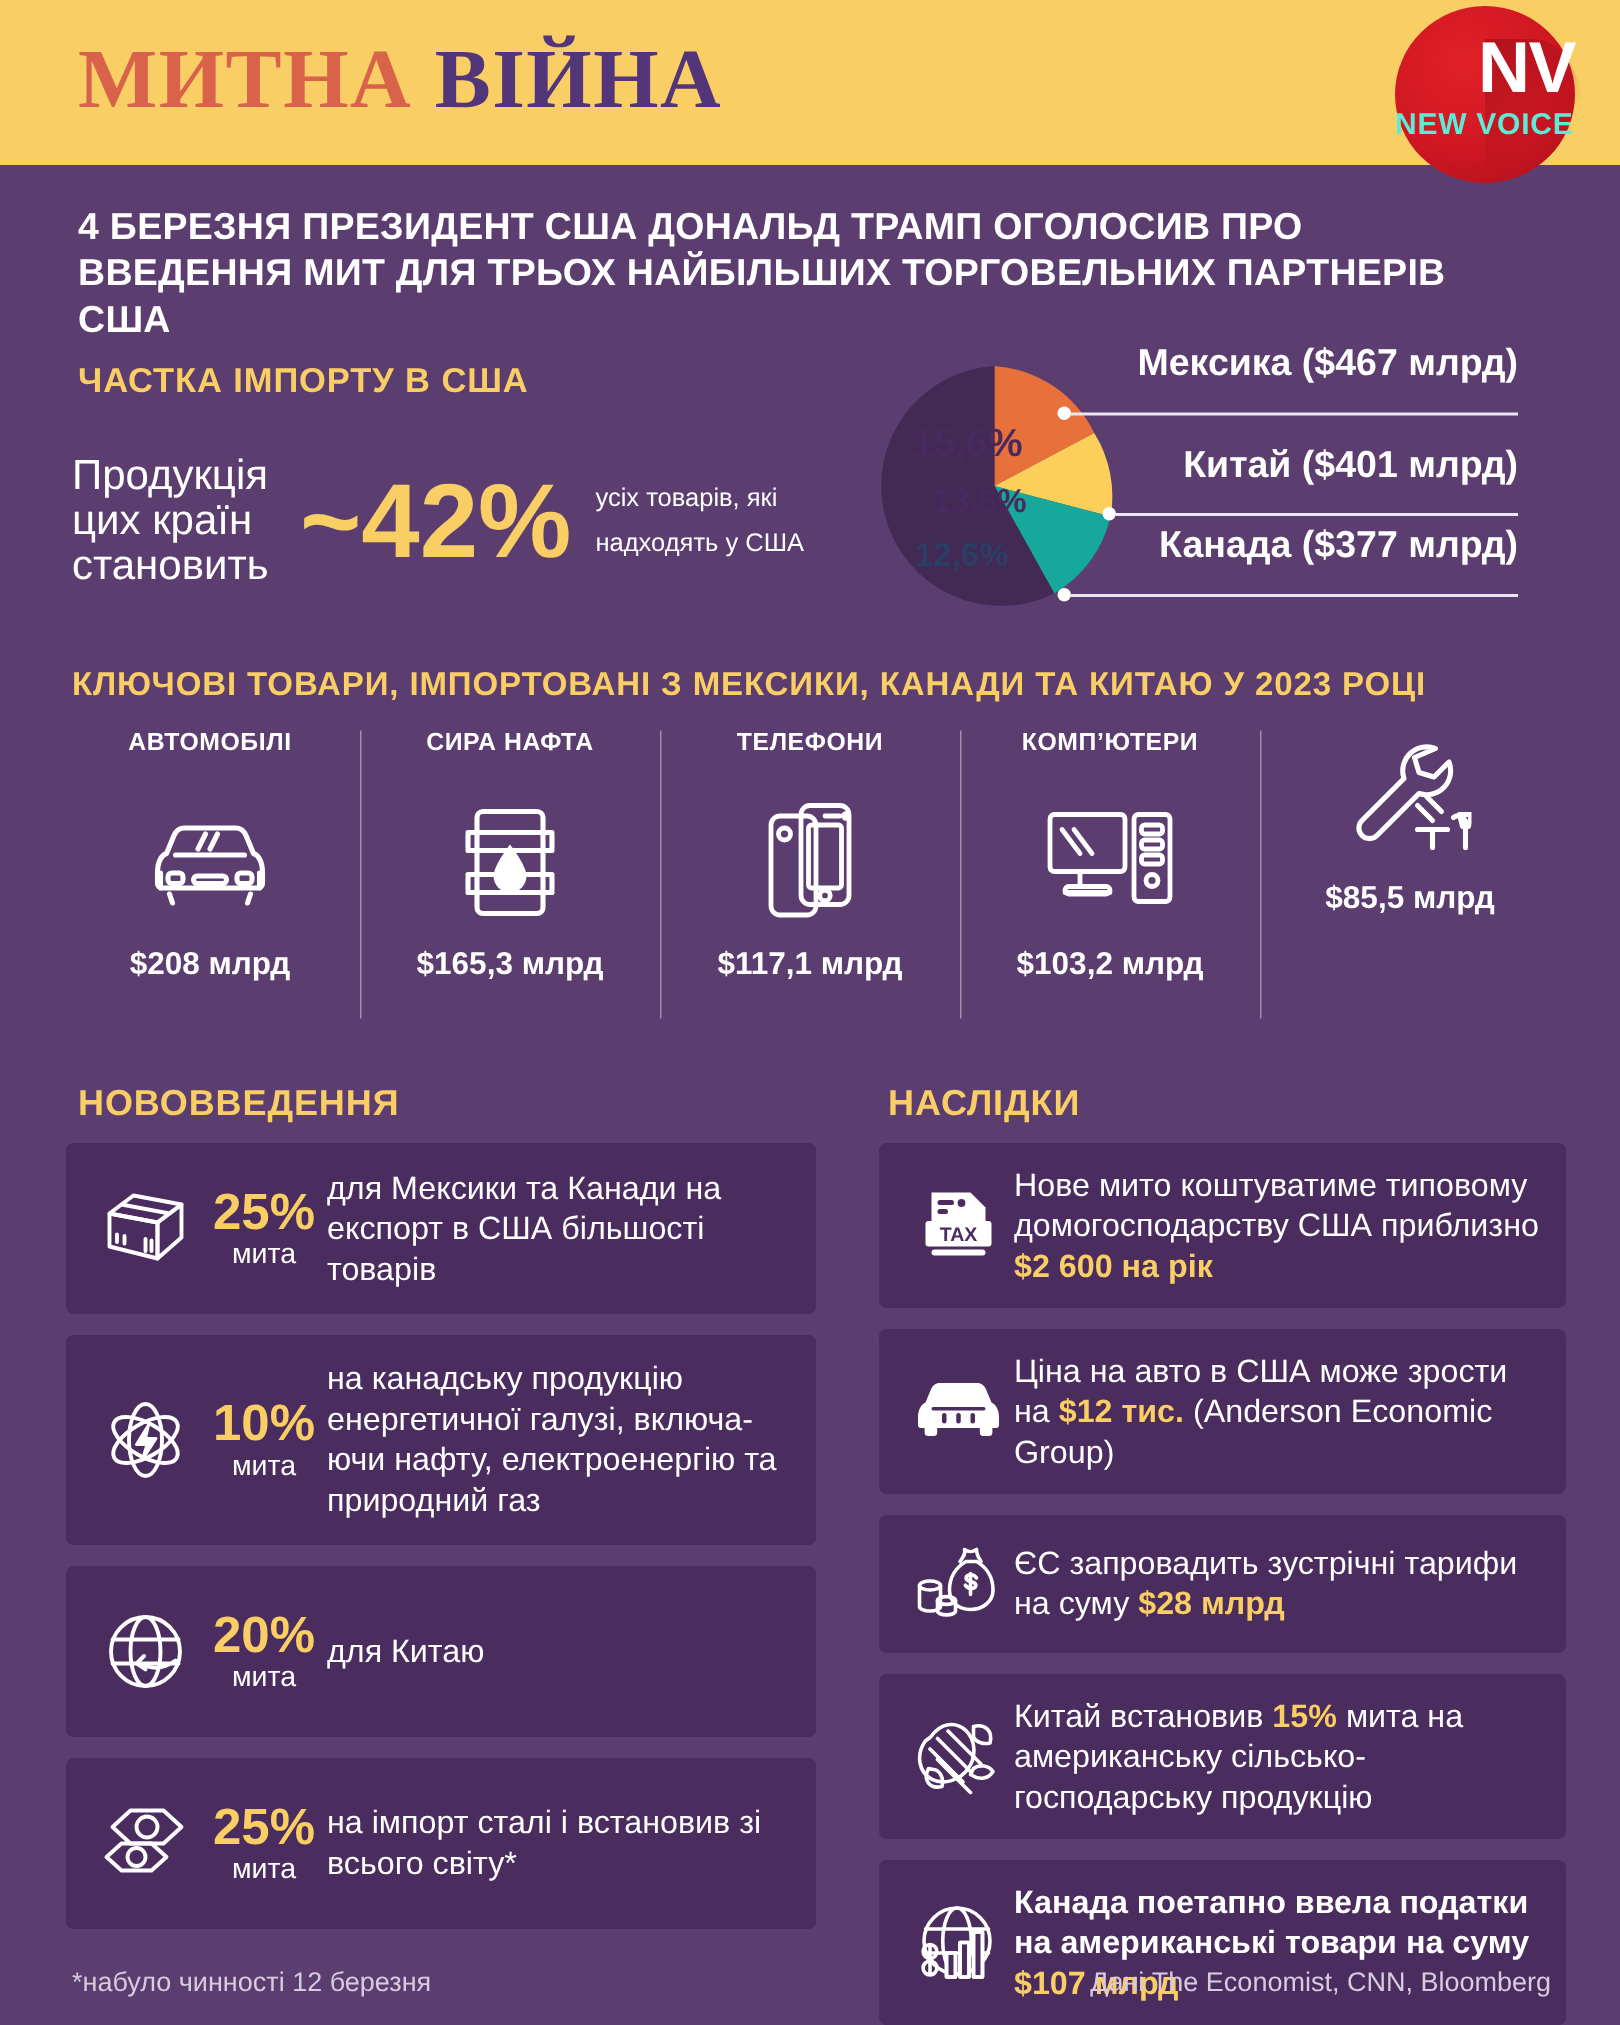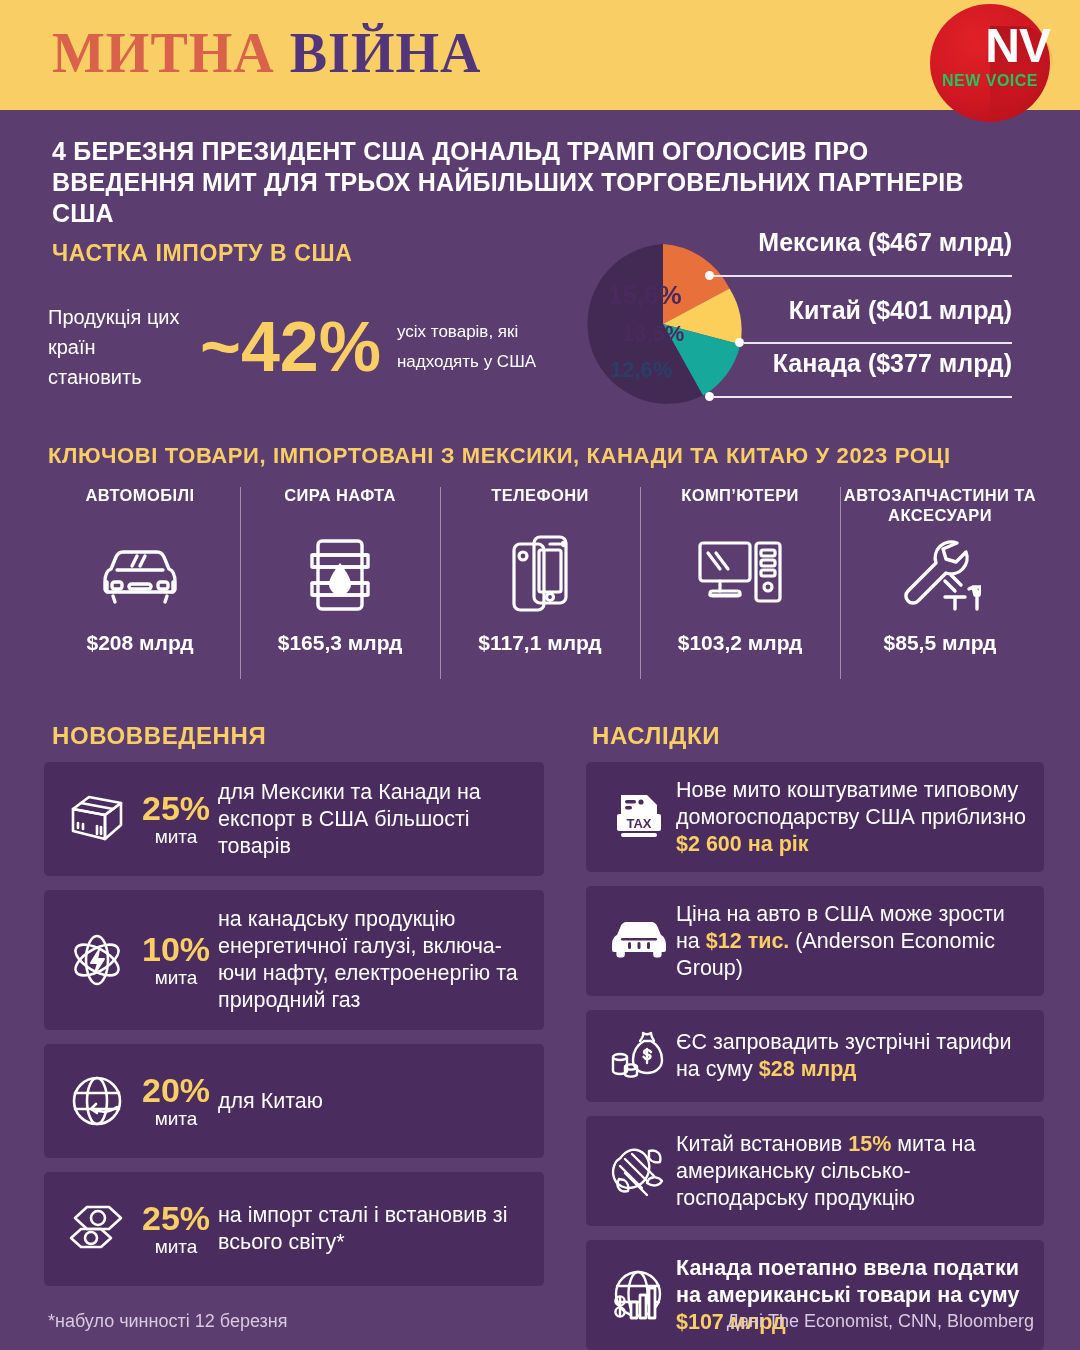--- a/index.html
+++ b/index.html
@@ -47,22 +47,22 @@
     background:linear-gradient(135deg, rgba(140,10,22,.55), rgba(140,10,22,0) 70%);
     border-radius:0 50% 40% 0;
   }
   .logo .nv{
     position:absolute; left:0; top:18px; width:120px;
     text-align:right; font-size:48px; font-weight:bold;
     color:#ffffff; letter-spacing:-1px; line-height:48px; z-index:3;
   }
   .logo .nvsub{
     position:absolute; left:0; top:68px; width:120px;
-    text-align:center; font-size:16px; font-weight:bold;
-    color:#22c55e; letter-spacing:.5px; z-index:3;
+    font-size:20px; font-weight:bold;
+    color:#5eead4; letter-spacing:.5px; z-index:3;
   }
 
   
   .dek{
     position:absolute; left:52px; top:136px; width:960px;
     font-size:25px; font-weight:bold; line-height:31px;
     letter-spacing:.2px; color:#ffffff;
   }
 
   
@@ -70,21 +70,21 @@
     position:absolute; color:#F9CE65; font-weight:bold;
     letter-spacing:.6px;
   }
   #h-share { left:52px; top:240px; font-size:23px; }
   #h-goods { left:48px; top:443px; font-size:22px; }
   #h-new   { left:52px; top:722px; font-size:24px; }
   #h-cons  { left:592px; top:722px; font-size:24px; }
 
   
   .share-left{ position:absolute; left:48px; top:302px; display:flex; align-items:center; }
-  .share-lead{ font-size:20px; line-height:30px; width:136px; }
+  .share-lead{ font-size:28px; line-height:30px; width:136px; }
   .share-big{
     font-size:70px; font-weight:bold; color:#F9CE65;
     line-height:70px; padding:0 16px; white-space:nowrap;
   }
   .share-tail{ font-size:17px; line-height:30px; width:170px; }
 
   
   .pie-wrap{ position:absolute; left:572px; top:232px; width:186px; height:184px; }
   .pie-lbl{
     position:absolute; font-size:25px; font-weight:bold; color:#ffffff;
@@ -275,21 +275,20 @@
         <rect x="65" y="13" width="14" height="6" rx="2"></rect>
         <rect x="65" y="23" width="14" height="6" rx="2"></rect>
         <rect x="65" y="33" width="14" height="6" rx="2"></rect>
         <circle cx="72" cy="50" r="4"></circle>
       </svg>
     </div>
     <div class="good-val">$103,2 млрд</div>
   </div>
 
   <div class="good">
-    <div class="good-name">АВТОЗАПЧАСТИНИ ТА АКСЕСУАРИ</div>
     <div class="good-icon">
       <svg width="82" height="76" viewBox="0 0 82 76" fill="none" stroke="#fff" stroke-width="3.4" stroke-linecap="round" stroke-linejoin="round">
         <path d="M58 6a16 16 0 0 0-21 20L9 54a7 7 0 0 0 10 10l28-28a16 16 0 0 0 20-21l-10 10-10-3-3-10z"></path>
         <path d="M46 44l10 10 M52 38l10 10"></path>
         <path d="M46 60h20 M56 60v12"></path>
         <path d="M70 52a5 5 0 0 1 8 4v16"></path>
         <path d="M74 50h8l-2 8h-4z"></path>
       </svg>
     </div>
     <div class="good-val">$85,5 млрд</div>

